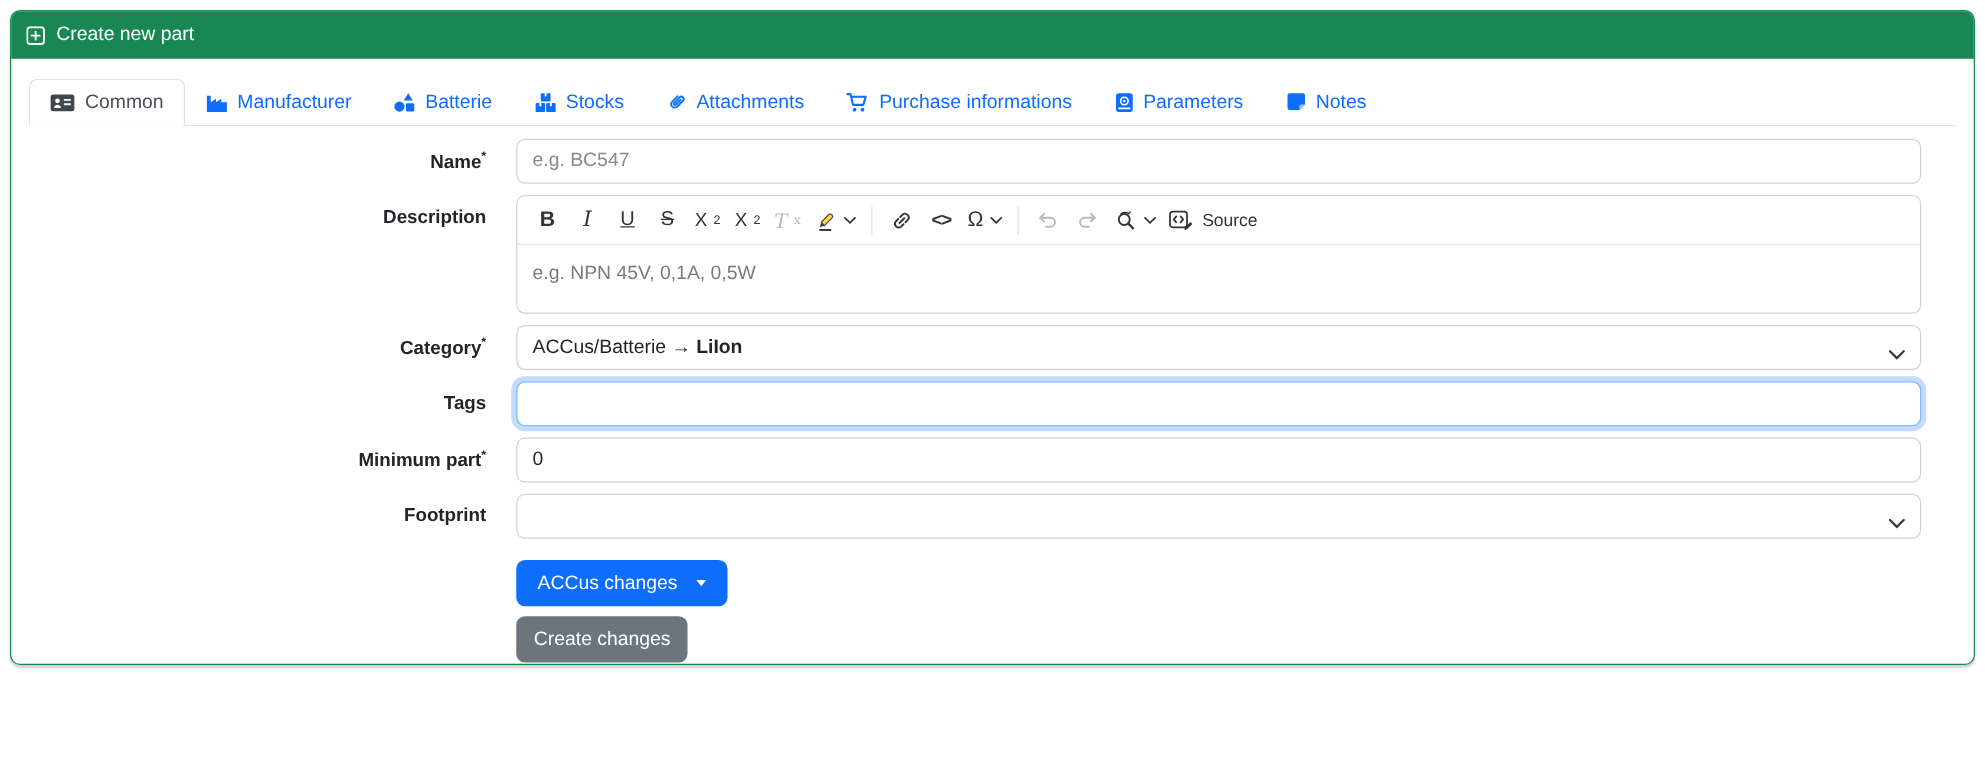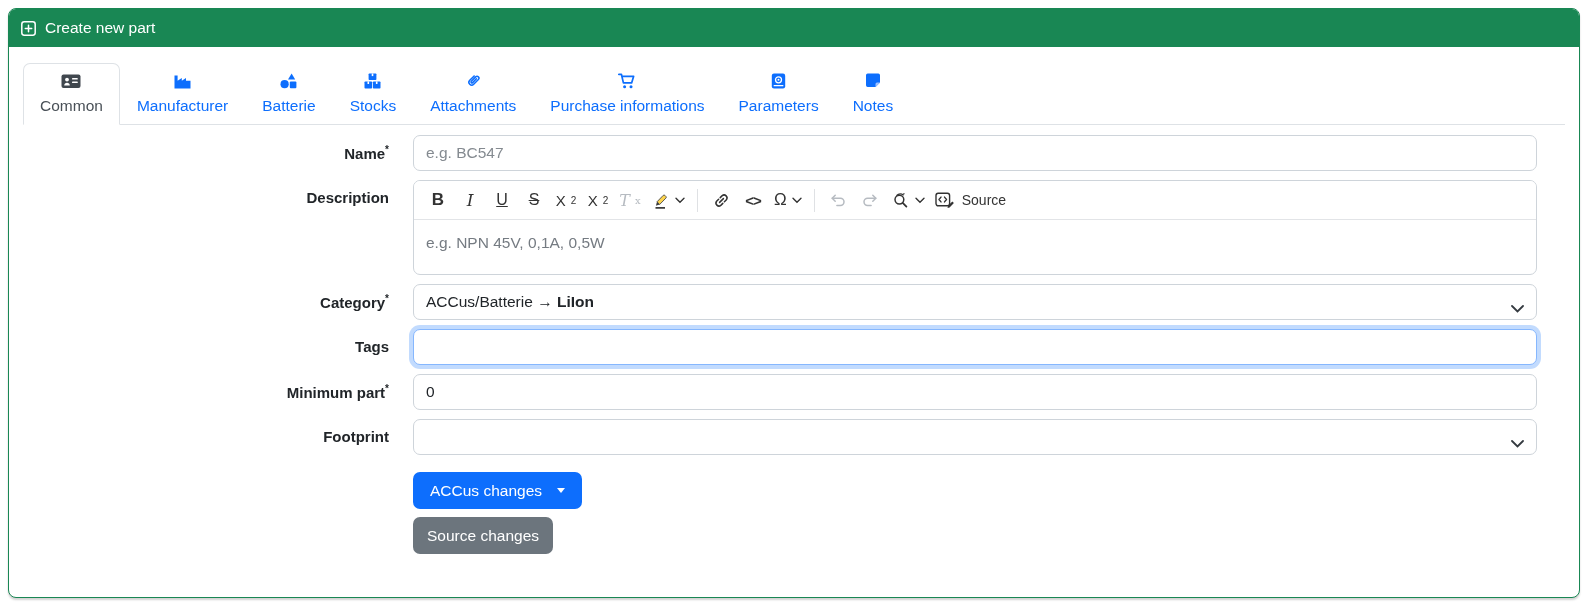--- a/index.html
+++ b/index.html
@@ -1,31 +1,31 @@
 <!DOCTYPE html>
 <html><head>
 <meta charset="utf-8">
 <style>
   * { box-sizing: border-box; margin: 0; padding: 0; }
   html,body { width:1588px; height:616px; background:#fff; overflow:hidden;
     font-family:"Liberation Sans", sans-serif; color:#212529; }
 
-  .card { position:absolute; left:8px; top:8px; width:1572px; height:590px;
+  .card { position:absolute; left:8px; top:8px; width:1572px; height:524px;
     background:#fff; border:1px solid #198754; border-radius:8px;
     box-shadow:0 2px 2px rgba(0,0,0,.18); }
   .card-header { height:38px; background:#198754; color:#fff;
     border-radius:7px 7px 0 0; display:flex; align-items:center; gap:9px;
     padding:0 12px; font-size:15.5px; }
   .card-body { padding:16px 14px 0 14px; }
 
   
   .nav-tabs { display:flex; align-items:flex-end; border-bottom:1px solid #dee2e6; }
   .nav-link { display:flex; align-items:center; gap:8px; padding:9px 16px;
     font-size:15.5px; color:#0d6efd; cursor:pointer; border:1px solid transparent;
-    border-radius:7px 7px 0 0; margin-bottom:-1px; text-decoration:none;flex-direction:column; }
+    border-radius:7px 7px 0 0; margin-bottom:-1px; text-decoration:none; }
   .nav-link.active { color:#495057; background:#fff;
     border-color:#dee2e6 #dee2e6 #fff; }
   .tab-icon { display:inline-flex; align-items:center; }
 
   
   .form-area { padding-top:10px; padding-right:28px; }
   .frow { display:flex; margin-bottom:9px; }
   .label-col { flex:none; width:390px; padding-right:24px; text-align:right;
     font-weight:bold; font-size:15px; padding-top:9px; }
   .label-col sup { font-size:10px; font-weight:bold; }
@@ -357,19 +357,19 @@
       <div class="btn-row">
         <div class="btn-indent"></div>
         <button class="btn btn-save">
           <span>ACCus changes</span>
           <span class="caret-down"></span>
         </button>
       </div>
       <div class="btn-row">
         <div class="btn-indent"></div>
         <button class="btn btn-reset">
-          <span>Source changes</span>
+          <span>Create changes</span>
         </button>
       </div>
 
     </div>
   </div>
 </div>
 
 </body></html>

